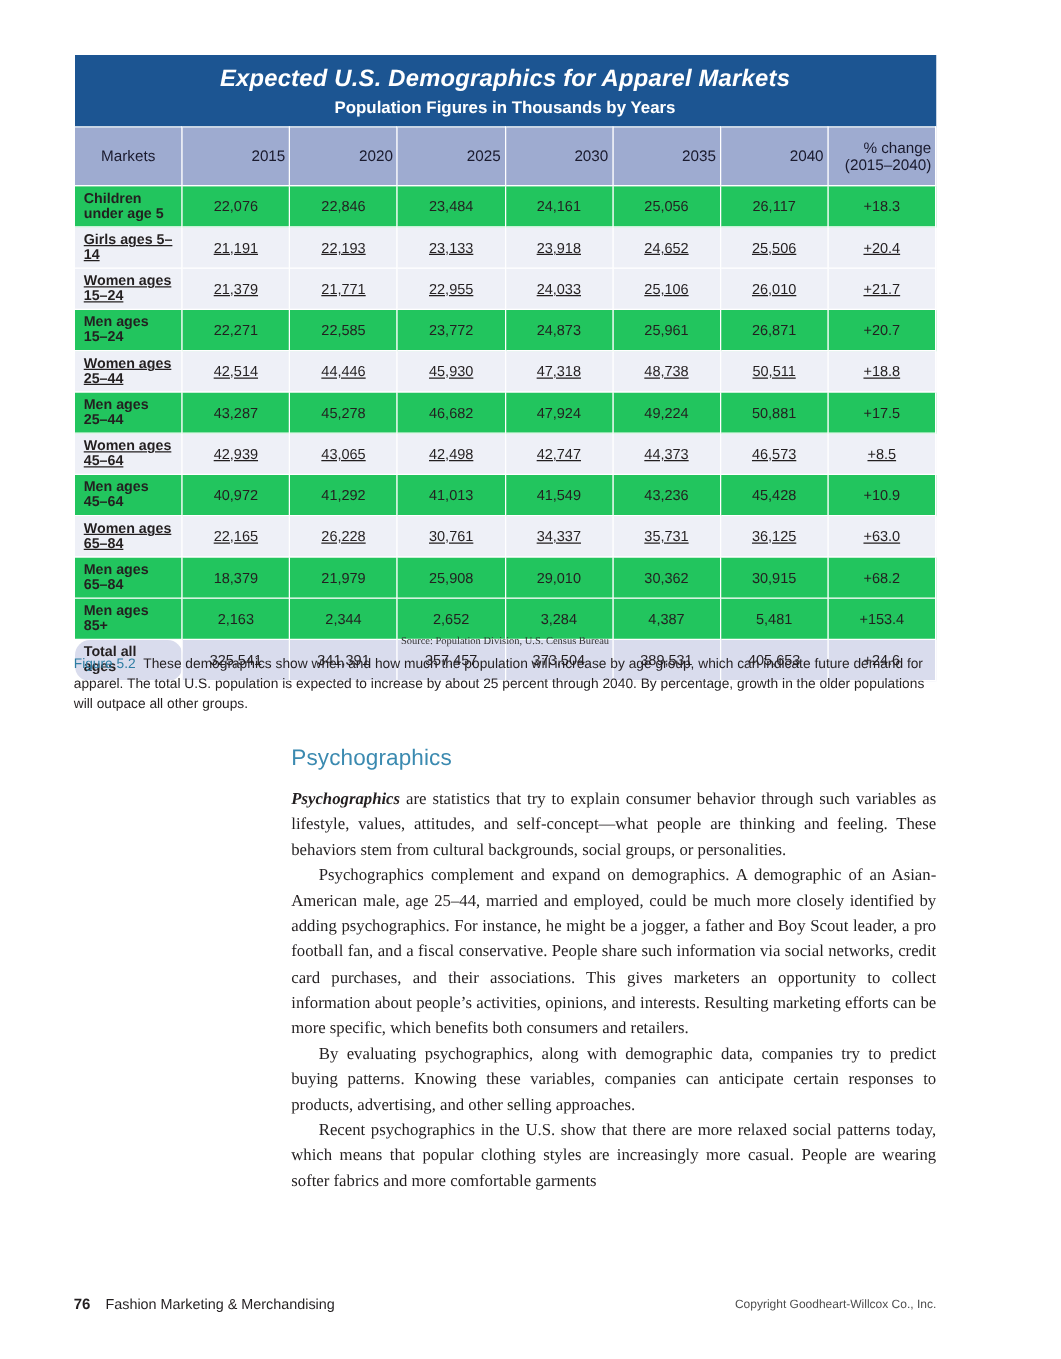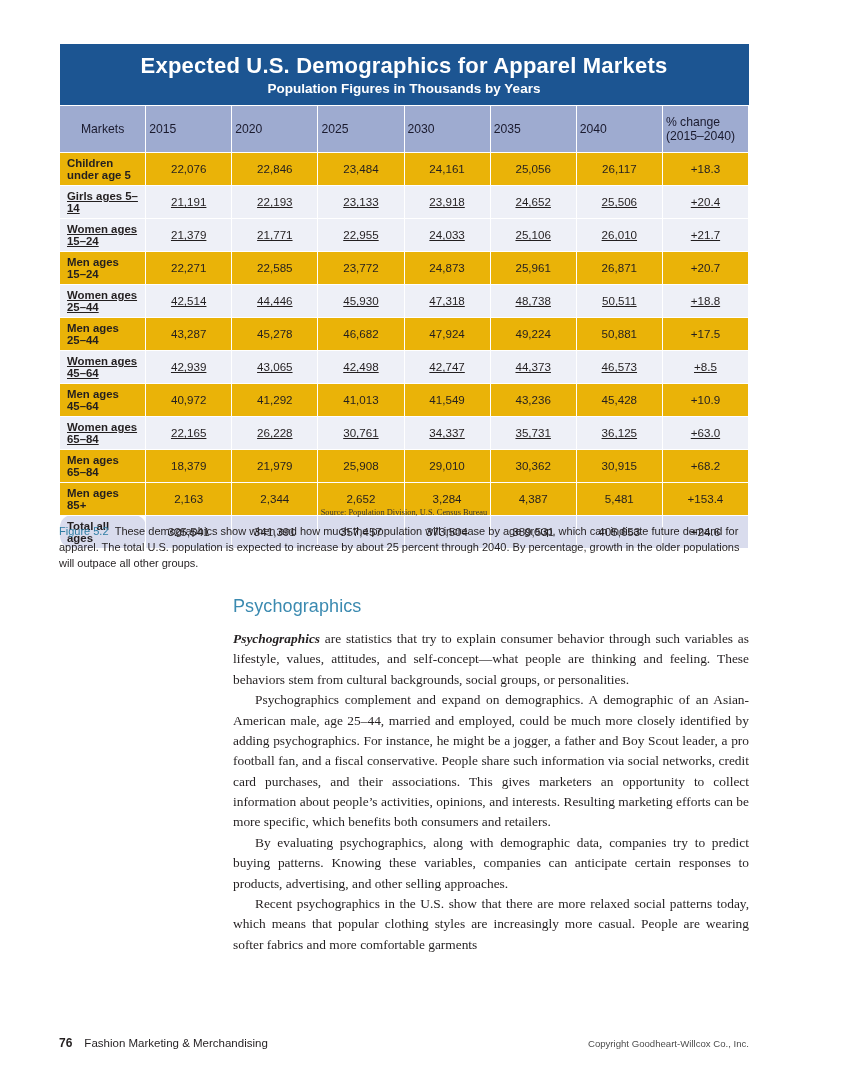--- a/index.html
+++ b/index.html
@@ -37,36 +37,37 @@
   }
   .title-cell {
     background: #1e5799;
     background: #1c5592;
     color: #ffffff;
     text-align: center;
     padding: 9px 4px 3px 4px;
     border: none;
   }
   .title-main {
-    font-size: 22px;
+    font-size: 19px;
     letter-spacing: .2px;
     line-height: 1.15;
+    font-style: italic;
   }
   .title-sub {
     font-size: 13.5px;
     padding-top: 3px;
     padding-bottom: 5px;
     line-height: 1.15;
   }
   thead th.hdr {
     background: #9eabd0;
     color: #1a1a2e;
     font-size: 12.2px;
     font-weight: normal;
-    text-align: left;
+    text-align: right;
     padding: 6px 3px;
     border: 1px solid #ffffff;
     height: 34px;
     vertical-align: middle;
   }
   thead th.hdr.first {
     text-align: center;
   }
   th.hdr .pct-line2 {
     display: block;
@@ -79,21 +80,21 @@
     height: 17px;
   }
   tbody td.label {
     text-align: left;
     font-weight: bold;
     font-size: 11.4px;
   }
   tbody td.num {
     text-align: center;
   }
-  tbody tr.odd td { background: #eab308; }
+  tbody tr.odd td { background: #22c55e; }
   tbody tr.even td { background: #eef0f7; text-decoration: underline; }
   tbody tr.total td { background: #d9dced; }
   tbody tr.total td.label { font-weight: bold; border-radius: 12px; }
 
   .source-note {
     position: absolute;
     left: 59px;
     top: 508px;
     width: 690px;
     text-align: center;

